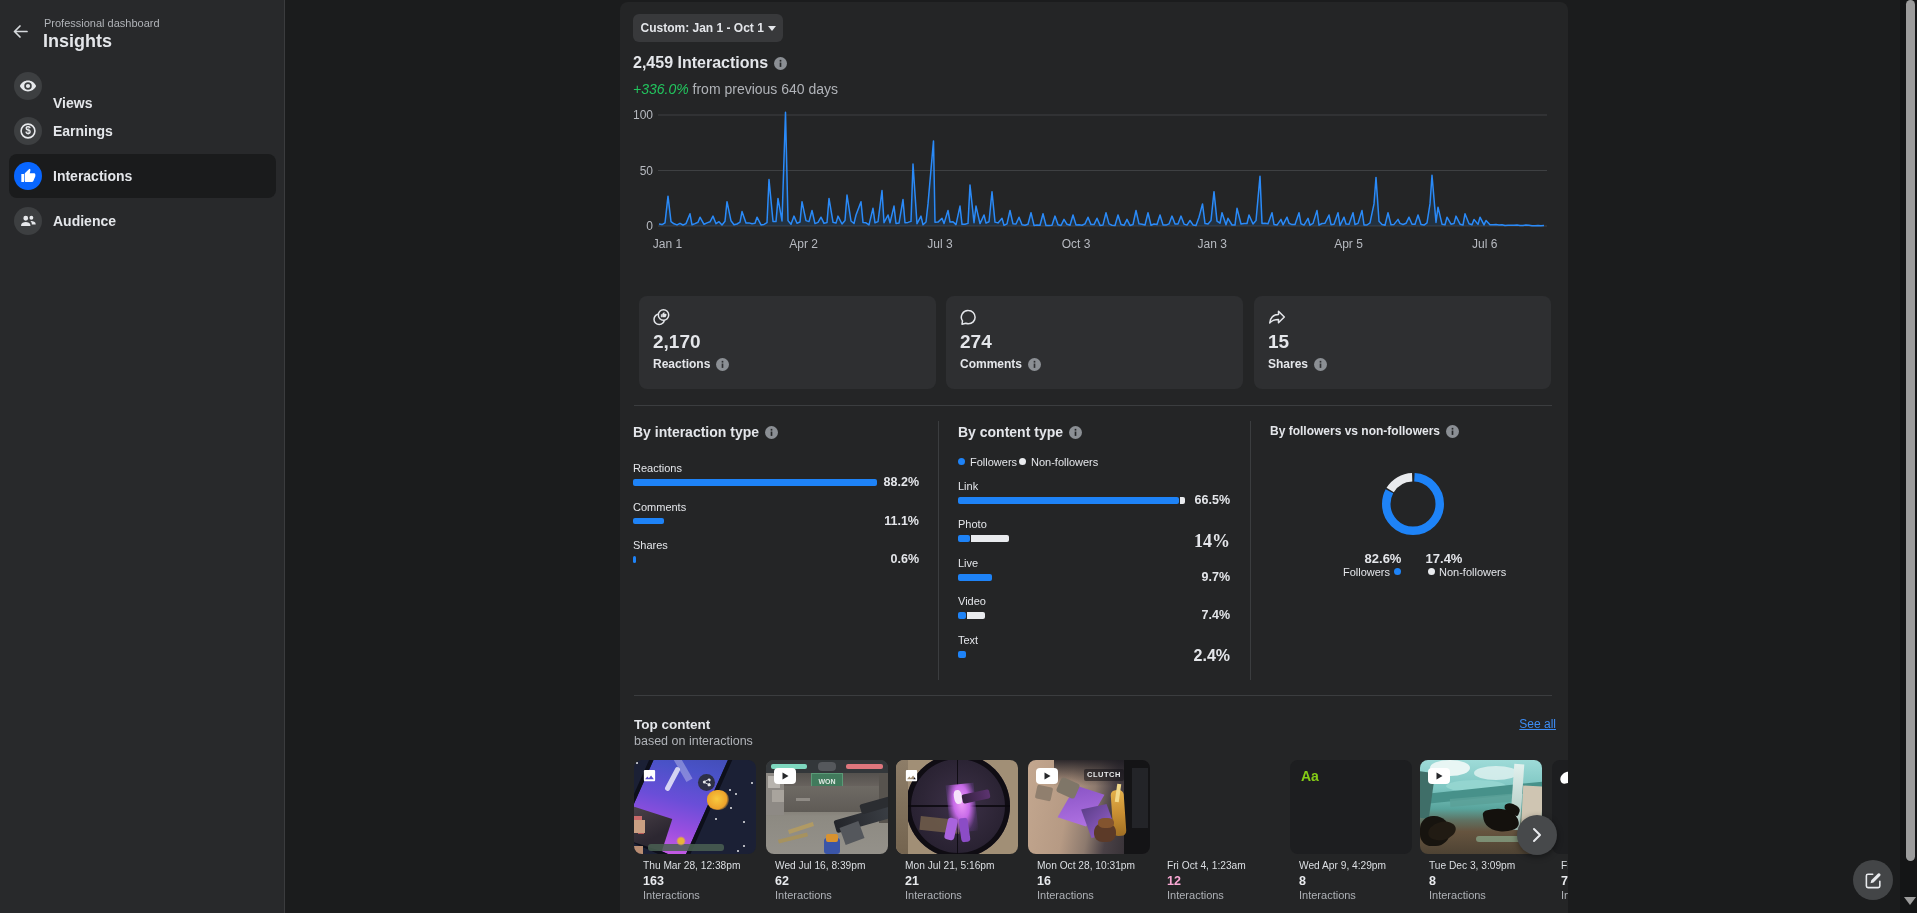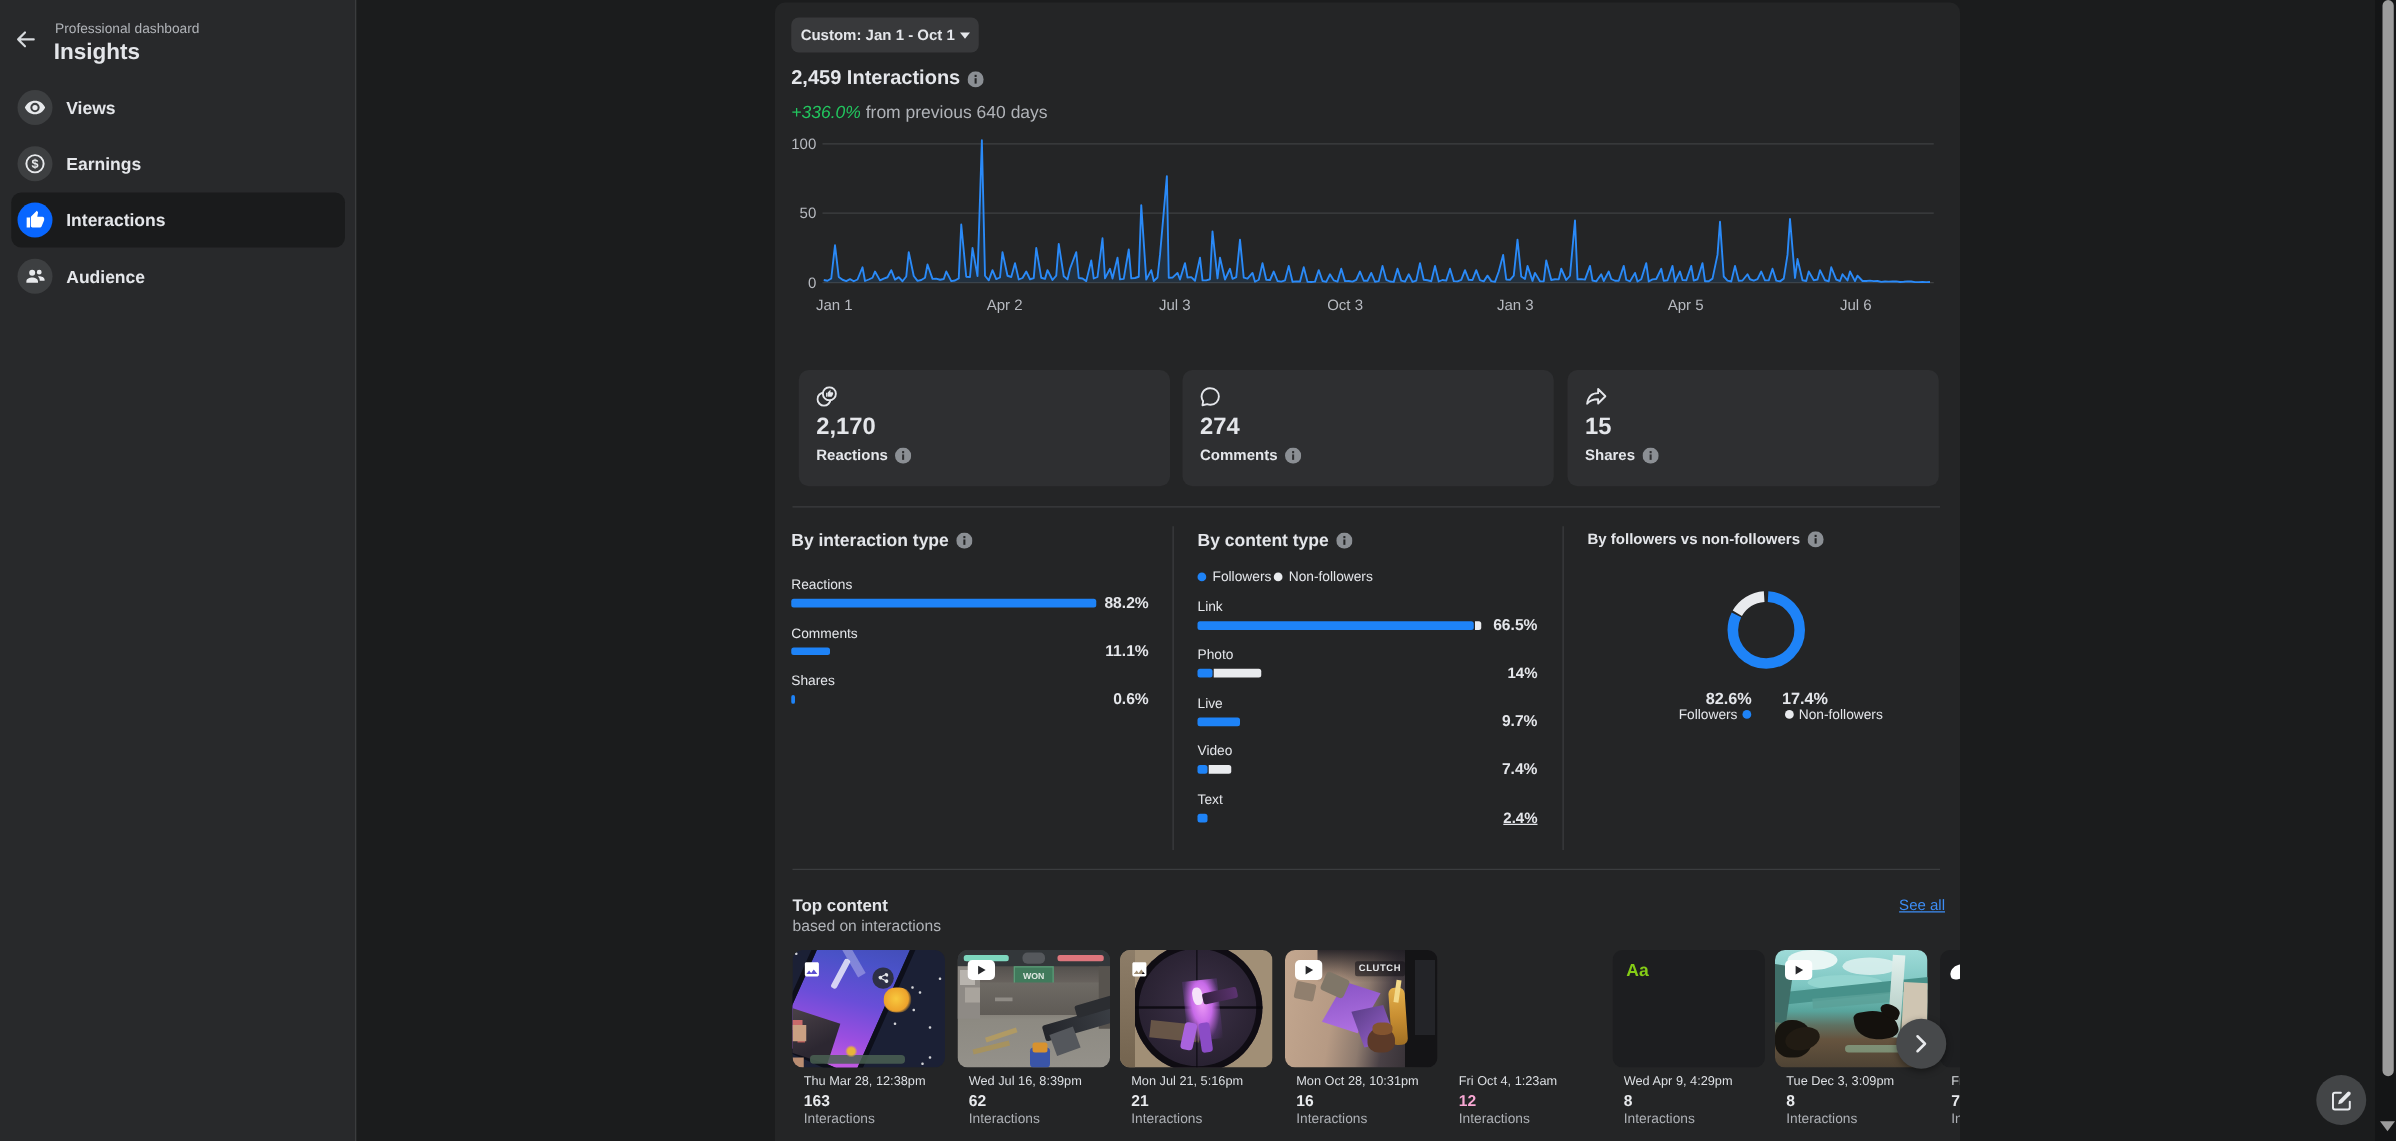--- a/index.html
+++ b/index.html
@@ -16,21 +16,21 @@
     <path d="M15 8.5H2.5M8 3L2.5 8.5L8 14" stroke="#d6d9dd" stroke-width="1.7" fill="none" stroke-linecap="round" stroke-linejoin="round"></path>
   </svg>
 <div class="abs t2" style="left:44px;top:17px;font-size:11px;">Professional dashboard</div>
 <div class="abs t1 b" style="left:43px;top:31px;font-size:18px;">Insights</div>
 <div class="abs" style="left:9px;top:154px;width:267px;height:44px;background:#1a1b1c;border-radius:8px;"></div>
 <div class="abs" style="left:14px;top:72px;width:28px;height:28px;border-radius:50%;background:#3d3f41;">
     <svg width="18" height="18" viewBox="0 0 24 24" style="margin:5px;">
       <path fill="#e7e9ec" fill-rule="evenodd" d="M12 4.8C7.2 4.8 3.1 7.7 1.2 12c1.9 4.3 6 7.2 10.8 7.2s8.9-2.9 10.8-7.2C20.9 7.7 16.8 4.8 12 4.8Zm0 12.2a5 5 0 1 1 0-10 5 5 0 0 1 0 10Zm0-7.8a2.8 2.8 0 1 0 0 5.6 2.8 2.8 0 0 0 0-5.6Z"></path>
     </svg>
   </div>
-<div class="abs t1 b" style="left:53px;top:78px;font-size:14px;">Views</div>
+<div class="abs t1 b" style="left:53px;top:95px;font-size:14px;">Views</div>
 <div class="abs" style="left:14px;top:117px;width:28px;height:28px;border-radius:50%;background:#3d3f41;">
     <svg width="18" height="18" viewBox="0 0 24 24" style="margin:5px;">
       <circle cx="12" cy="12" r="9.2" fill="none" stroke="#e7e9ec" stroke-width="2.1"></circle>
       <text x="12" y="16.6" font-family="Liberation Sans" font-size="13.5" font-weight="bold" fill="#e7e9ec" text-anchor="middle">$</text>
     </svg>
   </div>
 <div class="abs t1 b" style="left:53px;top:123px;font-size:14px;">Earnings</div>
 <div class="abs" style="left:14px;top:162px;width:28px;height:28px;border-radius:50%;background:#0866ff;">
     <svg width="16" height="16" viewBox="0 0 24 24" style="margin:6px;">
       <path fill="#fff" d="M2 21h4V9H2v12zm21-11c0-1.1-.9-2-2-2h-6.31l.95-4.57.03-.32c0-.41-.17-.79-.44-1.06L14.17 1 7.59 7.59C7.22 7.95 7 8.45 7 9v10c0 1.1.9 2 2 2h9c.83 0 1.54-.5 1.84-1.22l3.02-7.05c.09-.23.14-.47.14-.73v-2z"></path>
@@ -138,31 +138,31 @@
 <div class="abs t1" style="left:970px;top:456px;font-size:11px;">Followers</div>
 <div class="abs" style="left:1019px;top:458px;width:7px;height:7px;border-radius:50%;background:#e9ebee;"></div>
 <div class="abs t1" style="left:1031px;top:456px;font-size:11px;">Non-followers</div>
 <div class="abs t1" style="left:958px;top:479.5px;font-size:11px;">Link</div>
 <div class="abs" style="left:958px;top:497px;width:221px;height:7px;border-radius:2px;background:#1e83f7;"></div>
 <div class="abs" style="left:1180px;top:497px;width:5.3px;height:7px;border-radius:0 2px 2px 0;background:#e9ebee;"></div>
 <div class="abs t1 b" style="left:1130px;top:493px;width:100px;font-size:12.5px;text-align:right;">66.5%</div>
 <div class="abs t1" style="left:958px;top:518px;font-size:11px;">Photo</div>
 <div class="abs" style="left:958px;top:535.4px;width:12px;height:7px;border-radius:2px;background:#1e83f7;"></div>
 <div class="abs" style="left:971px;top:535.4px;width:38px;height:7px;border-radius:0 2px 2px 0;background:#e9ebee;"></div>
-<div class="abs t1 b" style="left:1130px;top:531.4px;width:100px;font-size:12px;text-align:right;">14%</div>
+<div class="abs t1 b" style="left:1130px;top:531.4px;width:100px;font-size:18px;text-align:right;font-family:Liberation Serif, serif;">14%</div>
 <div class="abs t1" style="left:958px;top:556.5px;font-size:11px;">Live</div>
 <div class="abs" style="left:958px;top:573.8px;width:34px;height:7px;border-radius:2px;background:#1e83f7;"></div>
 <div class="abs t1 b" style="left:1130px;top:569.8px;width:100px;font-size:12.5px;text-align:right;">9.7%</div>
 <div class="abs t1" style="left:958px;top:595px;font-size:11px;">Video</div>
 <div class="abs" style="left:958px;top:612.2px;width:8px;height:7px;border-radius:2px;background:#1e83f7;"></div>
 <div class="abs" style="left:967px;top:612.2px;width:18px;height:7px;border-radius:0 2px 2px 0;background:#e9ebee;"></div>
 <div class="abs t1 b" style="left:1130px;top:608.2px;width:100px;font-size:12.5px;text-align:right;">7.4%</div>
 <div class="abs t1" style="left:958px;top:633.5px;font-size:11px;">Text</div>
 <div class="abs" style="left:958px;top:650.6px;width:8px;height:7px;border-radius:2px;background:#1e83f7;"></div>
-<div class="abs t1 b" style="left:1130px;top:646.6px;width:100px;font-size:12px;text-align:right;text-decoration:underline;">2.4%</div>
+<div class="abs t1 b" style="left:1130px;top:646.6px;width:100px;font-size:16px;text-align:right;">2.4%</div>
 <div class="abs t1 b row" style="left:1270px;top:424px;font-size:12px;">By followers vs non-followers<svg style="margin-left:6px;" width="13" height="13" viewBox="0 0 15 15">
       <circle cx="7.5" cy="7.5" r="7.5" fill="#8b8f94"></circle>
       <rect x="6.55" y="6.4" width="1.9" height="5" fill="#242526"></rect>
       <rect x="6.55" y="3.3" width="1.9" height="2" fill="#242526"></rect>
     </svg></div>
 <svg class="abs" style="left:1378px;top:469px;" width="70" height="70" viewBox="0 0 70 70">
 <g transform="rotate(-90 35 35)">
 <circle cx="35" cy="35" r="26.75" fill="none" stroke="#1e83f7" stroke-width="8.5" stroke-dasharray="136.9 31.2" stroke-dashoffset="-1.5"></circle>
 <circle cx="35" cy="35" r="26.75" fill="none" stroke="#e9ebee" stroke-width="8.5" stroke-dasharray="26.2 141.9" stroke-dashoffset="-139.9"></circle>
 </g>

